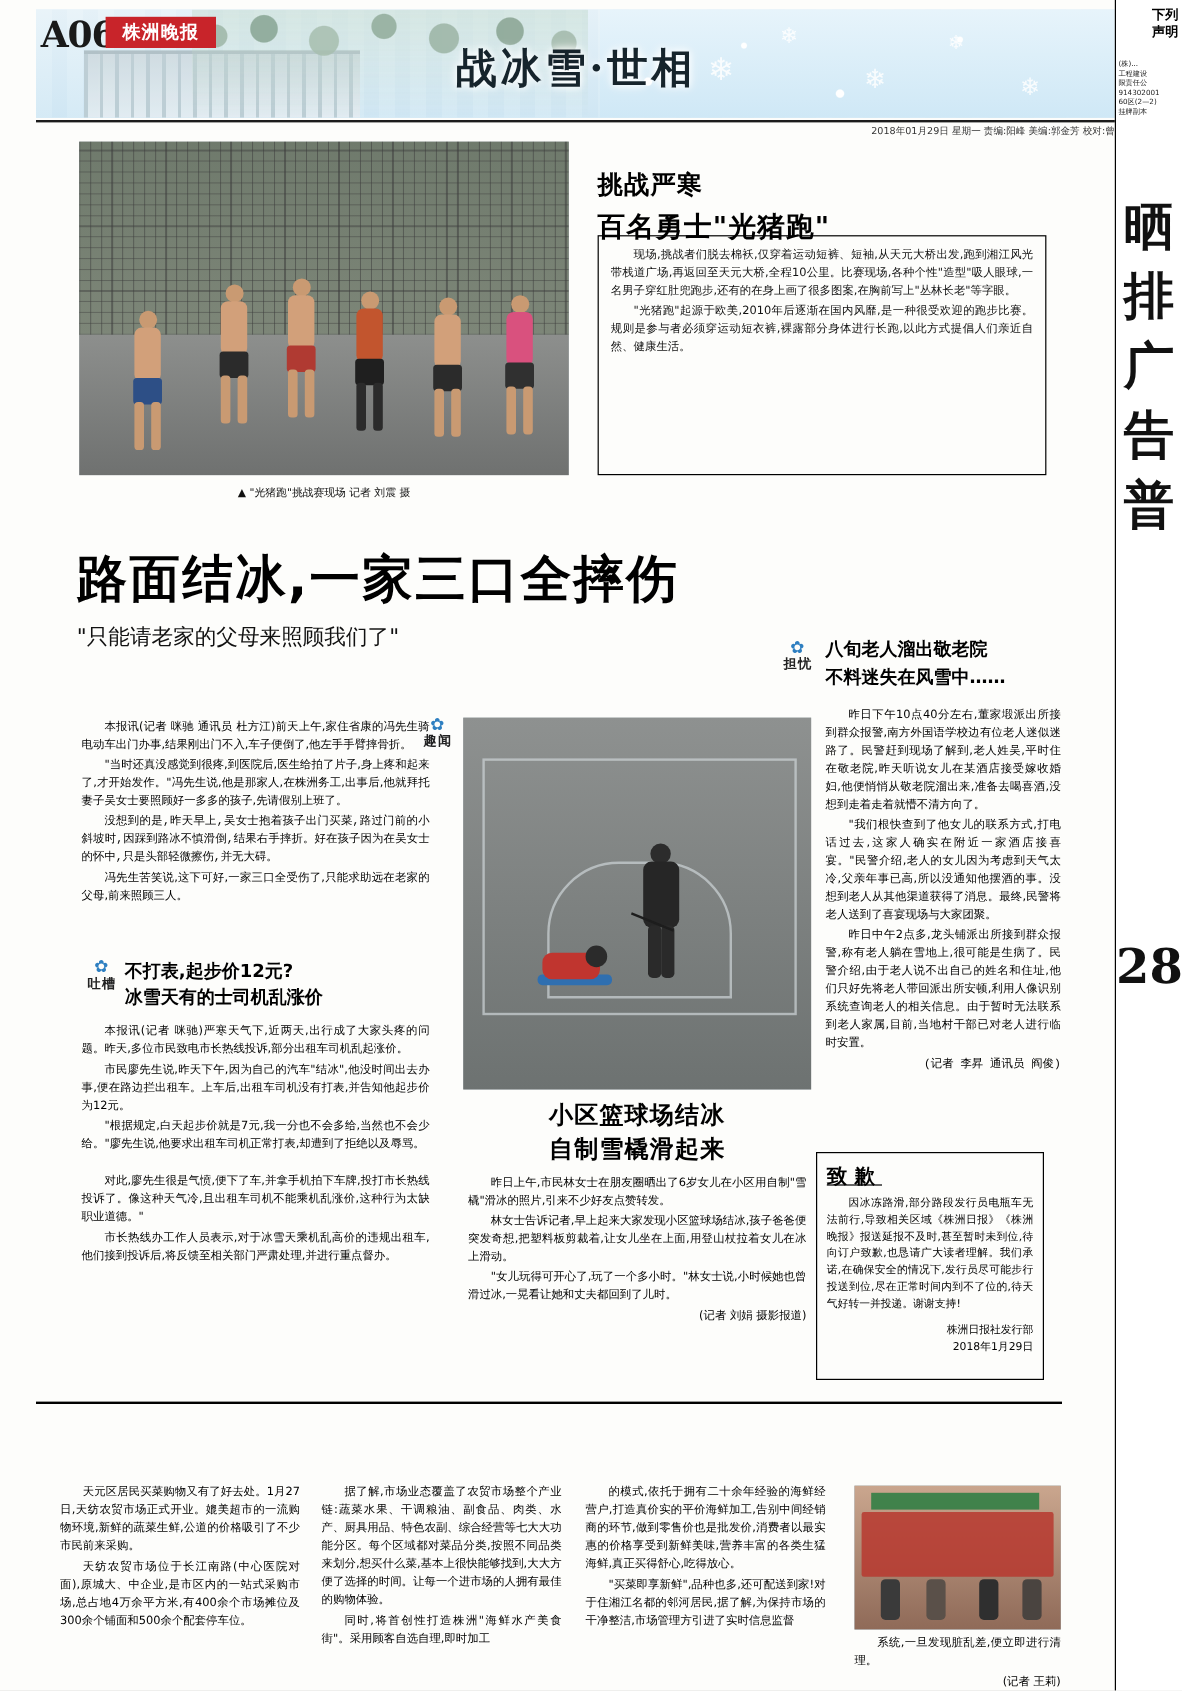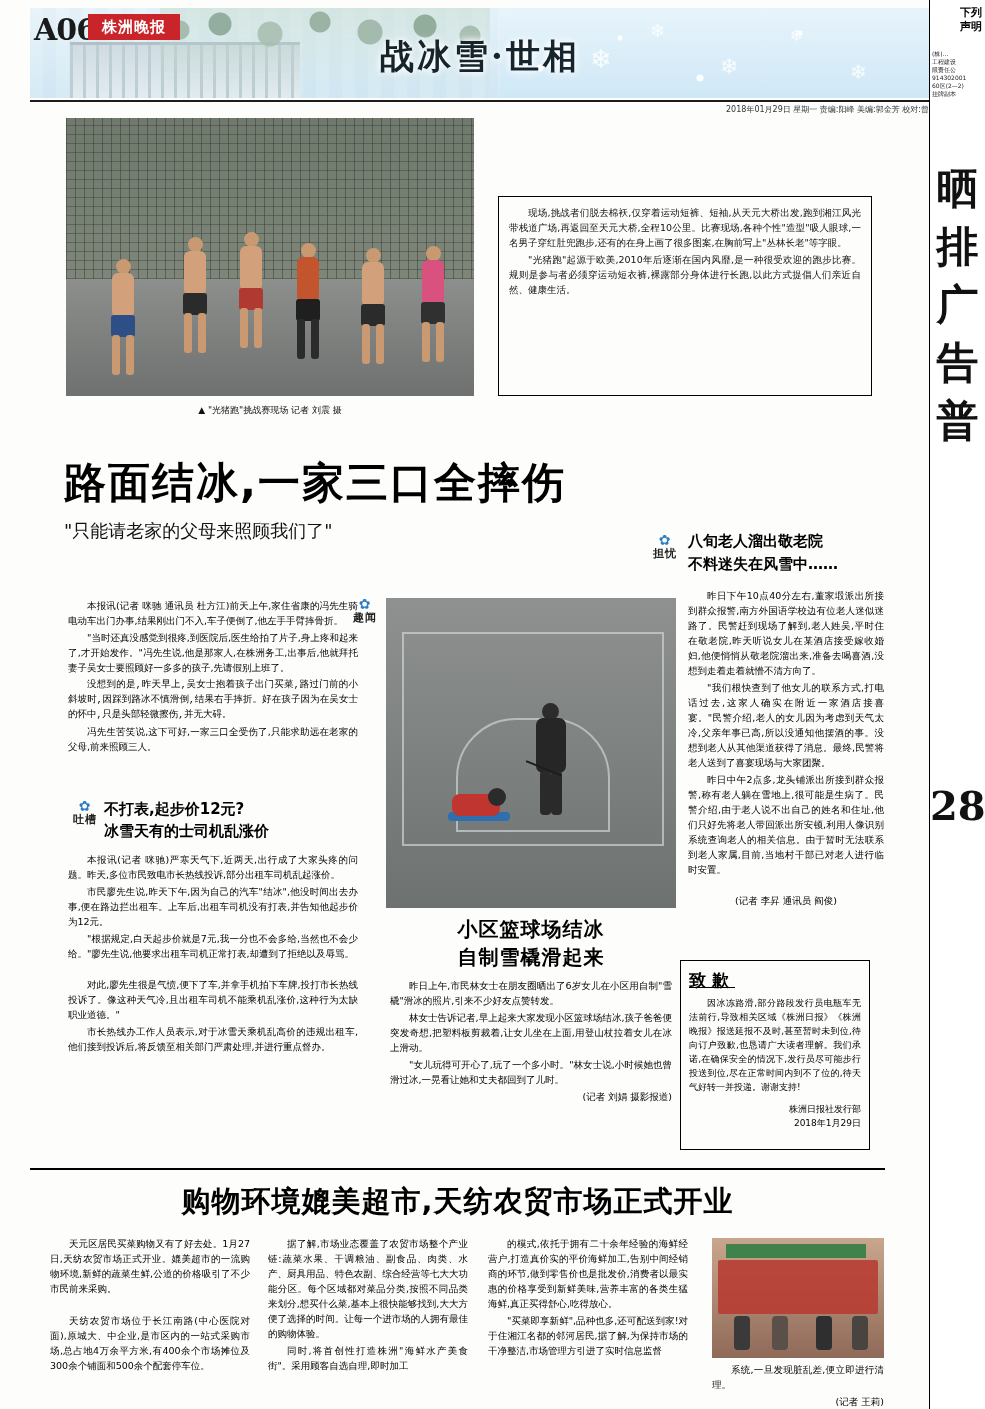--- a/index.html
+++ b/index.html
@@ -219,20 +219,24 @@
     <div class="runner" style="left:350px;bottom:18%;height:100px;">
       <div class="head"></div>
         <div class="torso" style="background:#d9517e;"></div>
       <div class="shorts" style="background:#303030;"></div>
         <div class="legl"></div>
         <div class="legr"></div>
     </div>
   </div>
   <div class="topcap cap">▲ "光猪跑"挑战赛现场    记者 刘震 摄</div>
 
+  <div class="a1-title">
+    <div class="a1-t1">挑战严寒</div>
+    <div class="a1-t2">百名勇士"光猪跑"</div>
+  </div>
   <div class="a1-box body">
     <p>现场,挑战者们脱去棉袄,仅穿着运动短裤、短袖,从天元大桥出发,跑到湘江风光带栈道广场,再返回至天元大桥,全程10公里。比赛现场,各种个性"造型"吸人眼球,一名男子穿红肚兜跑步,还有的在身上画了很多图案,在胸前写上"丛林长老"等字眼。</p>
     <p>"光猪跑"起源于欧美,2010年后逐渐在国内风靡,是一种很受欢迎的跑步比赛。规则是参与者必须穿运动短衣裤,裸露部分身体进行长跑,以此方式提倡人们亲近自然、健康生活。</p>
   </div>
 
   <div class="hl">
     <div class="hl-main">路面结冰,一家三口全摔伤</div>
     <div class="hl-sub">"只能请老家的父母来照顾我们了"</div>
   </div>
 
@@ -296,35 +300,34 @@
     <div>担忧</div>
   </div>
   <div style="position:absolute;left:688px;top:530px;width:200px;">
     <div style="font-size:15px;font-weight:bold;line-height:23px;">八旬老人溜出敬老院</div>
     <div style="font-size:15px;font-weight:bold;line-height:23px;">不料迷失在风雪中……</div>
   </div>
   <div class="col" style="left:688px;top:588px;width:196px;">
     <p style="margin:0 0 2px;text-indent:2em;">昨日下午10点40分左右,董家塅派出所接到群众报警,南方外国语学校边有位老人迷似迷路了。民警赶到现场了解到,老人姓吴,平时住在敬老院,昨天听说女儿在某酒店接受嫁收婚妇,他便悄悄从敬老院溜出来,准备去喝喜酒,没想到走着走着就懵不清方向了。</p>
     <p style="margin:0 0 2px;text-indent:2em;">"我们根快查到了他女儿的联系方式,打电话过去,这家人确实在附近一家酒店接喜宴。"民警介绍,老人的女儿因为考虑到天气太冷,父亲年事已高,所以没通知他摆酒的事。没想到老人从其他渠道获得了消息。最终,民警将老人送到了喜宴现场与大家团聚。</p>
     <p style="margin:0 0 2px;text-indent:2em;">昨日中午2点多,龙头铺派出所接到群众报警,称有老人躺在雪地上,很可能是生病了。民警介绍,由于老人说不出自己的姓名和住址,他们只好先将老人带回派出所安顿,利用人像识别系统查询老人的相关信息。由于暂时无法联系到老人家属,目前,当地村干部已对老人进行临时安置。</p>
-    <p style="margin:16px;text-align:center;">(记者 李昇 通讯员 阎俊)</p>
+    <p style="margin:0;text-align:right;font-family:Liberation Mono, monospace;">(记者 李昇 通讯员 阎俊)</p>
   </div>
 
   <div class="apobox">
     <div class="apotitle">致歉</div>
     <div class="tiny" style="text-align:justify;text-indent:2em;">因冰冻路滑,部分路段发行员电瓶车无法前行,导致相关区域《株洲日报》《株洲晚报》报送延报不及时,甚至暂时未到位,待向订户致歉,也恳请广大读者理解。我们承诺,在确保安全的情况下,发行员尽可能步行投送到位,尽在正常时间内到不了位的,待天气好转一并投递。谢谢支持!</div>
     <div class="sig" style="margin-top:8px;">株洲日报社发行部</div>
     <div class="sig">2018年1月29日</div>
   </div>
 
   <div class="botrule"></div>
-  <div class="bot-title">购物环境媲美超市,天纺农贸市场正式开业</div>
 
   <div class="col" style="left:50px;top:1236px;width:200px;">
-    <p style="margin:0 0 17px;text-indent:2em;">天元区居民买菜购物又有了好去处。1月27日,天纺农贸市场正式开业。媲美超市的一流购物环境,新鲜的蔬菜生鲜,公道的价格吸引了不少市民前来采购。</p>
+    <p style="margin:0 0 2px;text-indent:2em;">天元区居民买菜购物又有了好去处。1月27日,天纺农贸市场正式开业。媲美超市的一流购物环境,新鲜的蔬菜生鲜,公道的价格吸引了不少市民前来采购。</p>
     <p style="margin:0 0 2px;text-indent:2em;">天纺农贸市场位于长江南路(中心医院对面),原城大、中企业,是市区内的一站式采购市场,总占地4万余平方米,有400余个市场摊位及300余个铺面和500余个配套停车位。</p>
   </div>
   <div class="col" style="left:488px;top:1236px;width:200px;">
     <p style="margin:0 0 2px;text-indent:2em;">的模式,依托于拥有二十余年经验的海鲜经营户,打造真价实的平价海鲜加工,告别中间经销商的环节,做到零售价也是批发价,消费者以最实惠的价格享受到新鲜美味,营养丰富的各类生猛海鲜,真正买得舒心,吃得放心。</p>
     <p style="margin:0 0 2px;text-indent:2em;">"买菜即享新鲜",品种也多,还可配送到家!对于住湘江名都的邻河居民,据了解,为保持市场的干净整洁,市场管理方引进了实时信息监督</p>
   </div>
   <div class="col" style="left:268px;top:1236px;width:200px;">
     <p style="margin:0 0 2px;text-indent:2em;">据了解,市场业态覆盖了农贸市场整个产业链:蔬菜水果、干调粮油、副食品、肉类、水产、厨具用品、特色农副、综合经营等七大大功能分区。每个区域都对菜品分类,按照不同品类来划分,想买什么菜,基本上很快能够找到,大大方便了选择的时间。让每一个进市场的人拥有最佳的购物体验。</p>
     <p style="margin:0 0 2px;text-indent:2em;">同时,将首创性打造株洲"海鲜水产美食街"。采用顾客自选自理,即时加工</p>
   </div>

